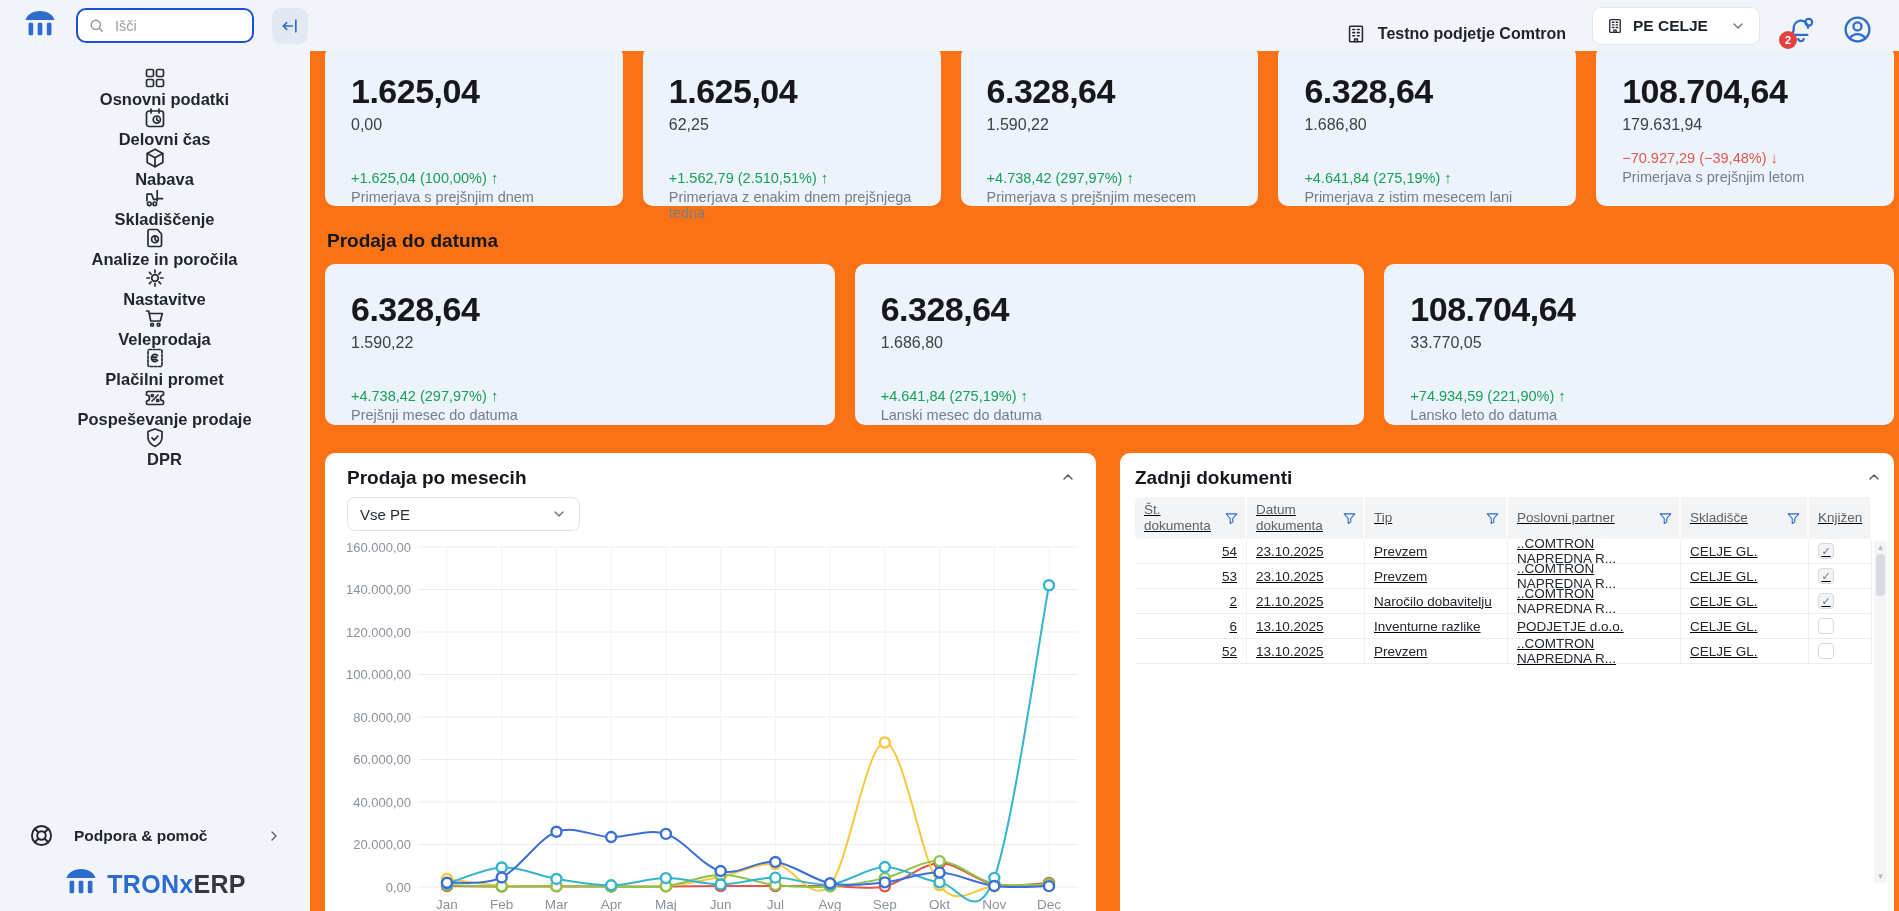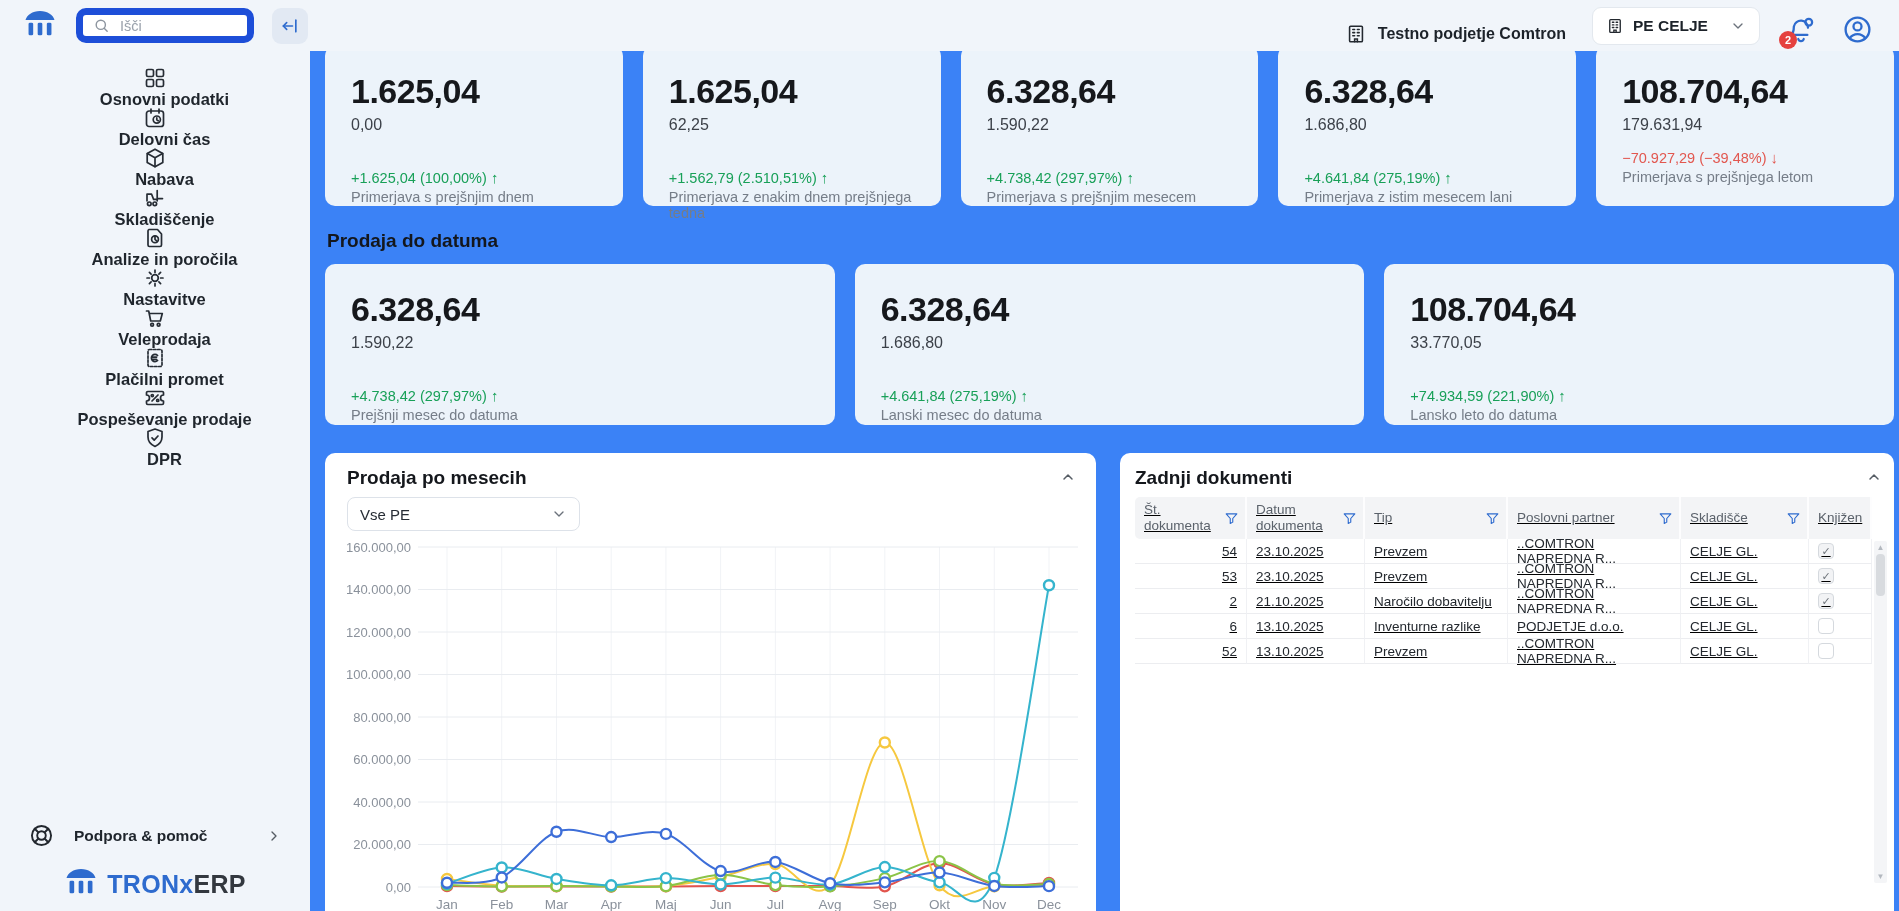--- a/index.html
+++ b/index.html
@@ -3,21 +3,21 @@
 <meta charset="utf-8">
 <style>
   html,body{margin:0;padding:0;width:1899px;height:911px;overflow:hidden;
     font-family:"Liberation Sans","DejaVu Sans",sans-serif;background:#f6f8fb;}
   *{box-sizing:border-box;}
   
   .topbar{position:absolute;top:0;left:0;right:0;height:51px;background:#f1f5fa;
     display:flex;align-items:center;z-index:5;}
   .topbar-left{width:310px;display:flex;align-items:center;flex:0 0 auto;}
   .logo-ico{width:36px;height:30px;color:#2e6bce;margin:0 18px 0 22px;flex:0 0 auto;}
-  .search{width:178px;height:35px;background:#fff;border:7px solid #1d4ed8;border-radius:10px;
+  .search{width:178px;height:35px;background:#fff;border:2px solid #1d4ed8;border-radius:10px;
     display:flex;align-items:center;padding:0 10px;gap:8px;}
   .search svg{width:17px;height:17px;color:#8d959f;flex:0 0 auto;}
   .search input{border:none;outline:none;width:100%;font-size:14.5px;color:#2a3138;background:transparent;
     font-family:inherit;}
   .search input::placeholder{color:#9aa2ac;}
   .collapse-btn{width:36px;height:36px;margin-left:18px;border:none;border-radius:9px;background:#e2e9f3;
     color:#2e6bce;display:flex;align-items:center;justify-content:center;cursor:pointer;}
   .collapse-btn svg{width:20px;height:20px;}
   .topbar-right{margin-left:auto;display:flex;align-items:flex-end;gap:26px;padding-right:26px;}
   .company{display:flex;align-items:center;gap:11px;font-size:16px;font-weight:700;color:#1c2229;}
@@ -41,21 +41,21 @@
   .support{position:absolute;left:0;right:0;bottom:62px;display:flex;align-items:center;
     padding:0 28px;gap:19px;cursor:pointer;}
   .support svg.l{width:27px;height:27px;color:#22272e;}
   .support span{font-size:15.5px;font-weight:700;color:#1f252c;}
   .support svg.r{width:16px;height:16px;color:#555c64;margin-left:auto;}
   .brand{position:absolute;left:0;right:0;bottom:12px;display:flex;align-items:center;justify-content:center;gap:9px;}
   .brand svg{width:34px;height:30px;color:#2e6bce;}
   .brand .bt{font-size:25px;font-weight:800;letter-spacing:.3px;}
   .b1{color:#2e6bce;}.b2{color:#2e6bce;}.b3{color:#33383f;}
   
-  .main{position:absolute;top:51px;left:310px;right:0;bottom:0;background:#3b82f6;
+  .main{position:absolute;top:51px;left:310px;right:0;bottom:0;background:#f97316;
     overflow:hidden;padding:0 5px 0 15px;}
   .kpi-row{display:flex;gap:20px;margin-top:-5px;}
   .kpi-row.std{margin-top:0;}
   .kpi-card{flex:1;background:#ecf3fa;border-radius:10px;height:160px;padding:28px 26px;}
   .kpi-row.std .kpi-card{height:161px;}
   .kpi-value{font-size:34px;font-weight:700;color:#16181c;letter-spacing:-.5px;line-height:1.05;}
   .kpi-secondary{font-size:16px;color:#3c4149;margin-top:6px;}
   .kpi-delta{font-size:14.5px;margin-top:15px;}
   .kpi-delta.up{color:#18a058;margin-top:35px;}
   .kpi-delta.down{color:#e2574f;}
@@ -314,21 +314,21 @@
       <article class="kpi-card">
         <div class="kpi-value">6.328,64</div>
         <div class="kpi-secondary">1.686,80</div>
         <div class="kpi-delta up">+4.641,84 (275,19%) <span class="arr">↑</span></div>
         <div class="kpi-caption">Primerjava z istim mesecem lani</div>
       </article>
       <article class="kpi-card">
         <div class="kpi-value">108.704,64</div>
         <div class="kpi-secondary">179.631,94</div>
         <div class="kpi-delta down">−70.927,29 (−39,48%) <span class="arr">↓</span></div>
-        <div class="kpi-caption">Primerjava s prejšnjega letom</div>
+        <div class="kpi-caption">Primerjava s prejšnjim letom</div>
       </article>
     </section>
   <h2 class="section-title">Prodaja do datuma</h2>
   <section class="kpi-row std" id="std-row">
       <article class="kpi-card">
         <div class="kpi-value">6.328,64</div>
         <div class="kpi-secondary">1.590,22</div>
         <div class="kpi-delta up">+4.738,42 (297,97%) <span class="arr">↑</span></div>
         <div class="kpi-caption">Prejšnji mesec do datuma</div>
       </article>

